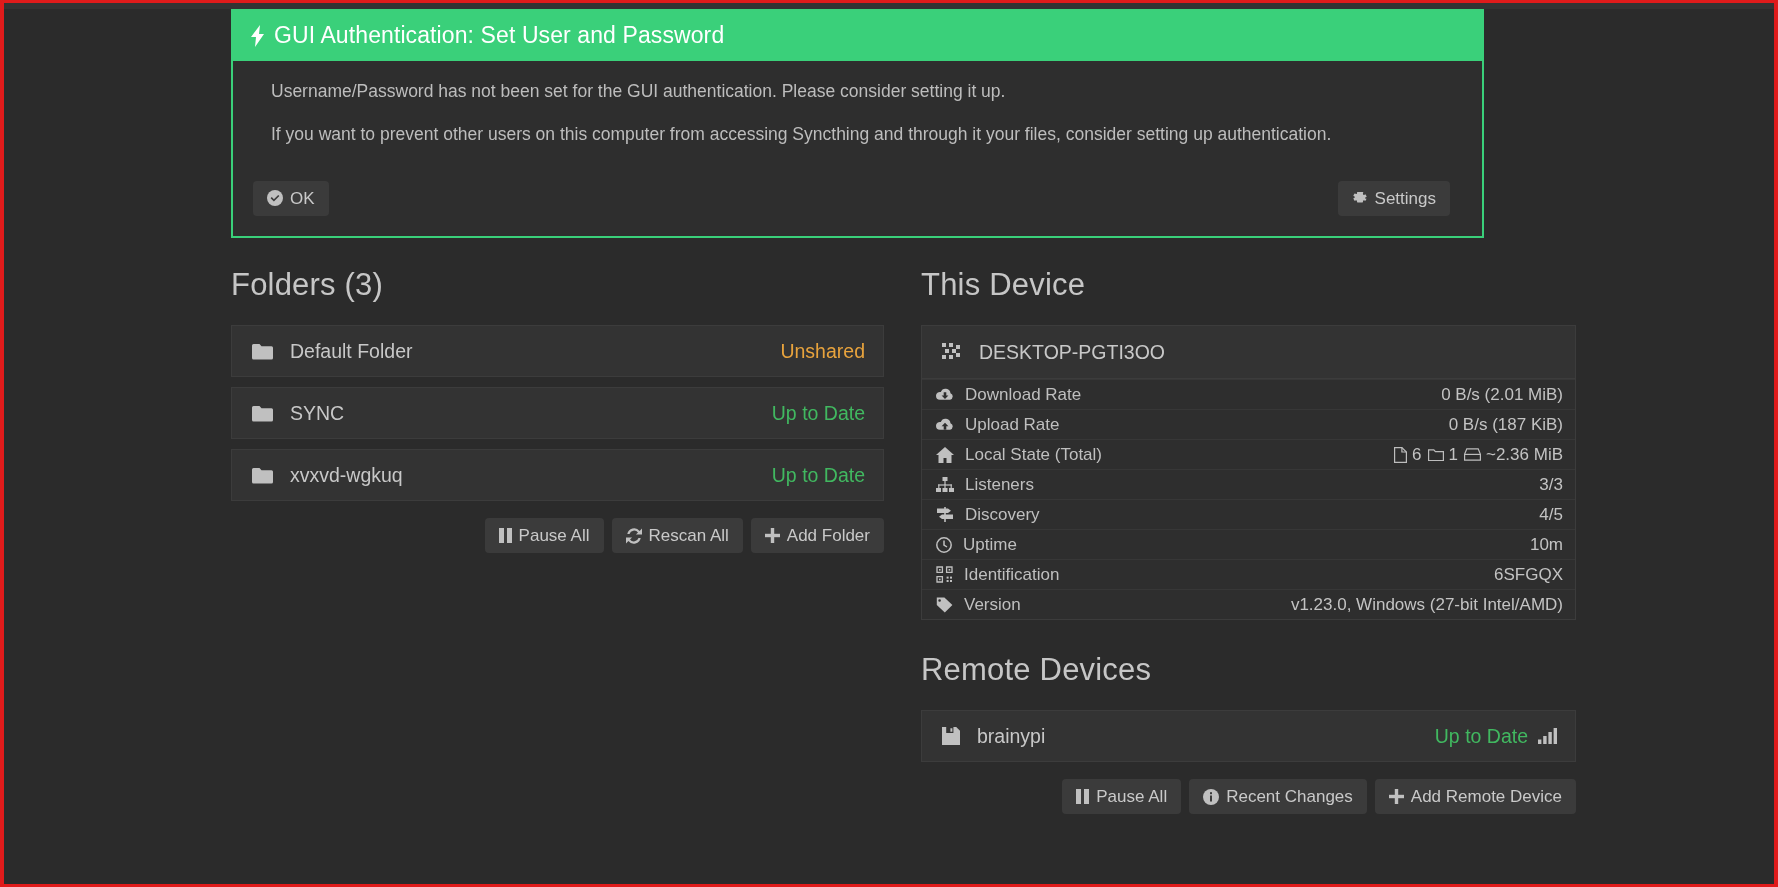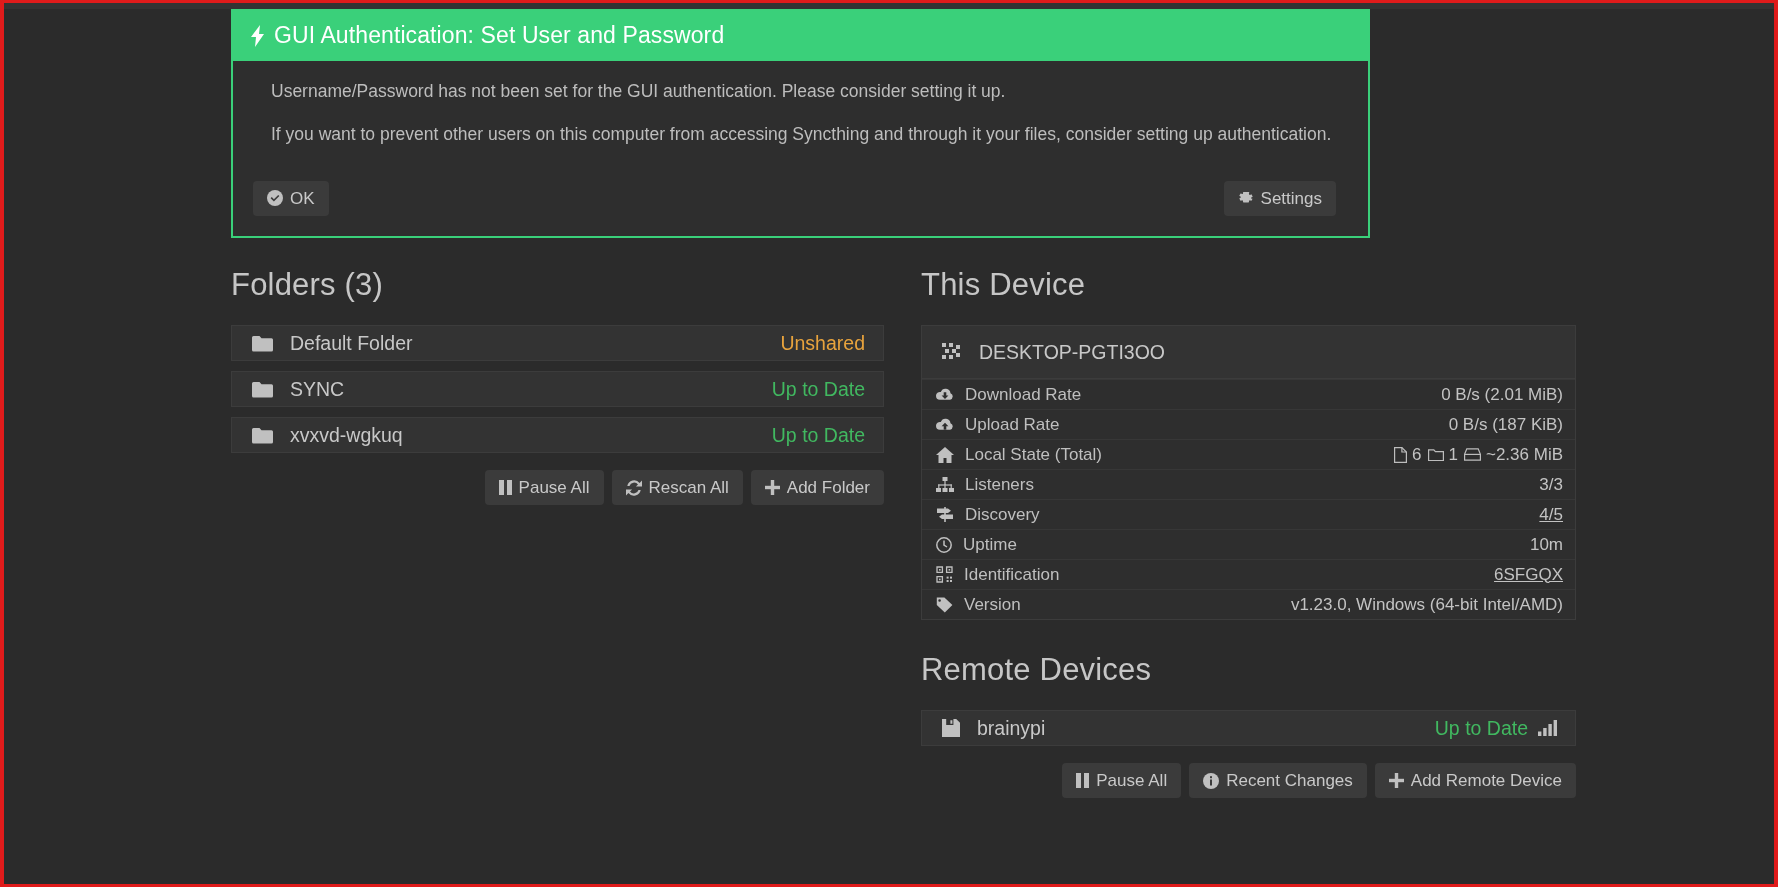--- a/index.html
+++ b/index.html
@@ -33,21 +33,21 @@
     position: absolute;
     left: 0; top: 6px;
     width: 1770px;
   }
 
   
   .alert {
     position: absolute;
     left: 227px;
     top: 0px;
-    width: 1139px;
+    width: 1253px;
     border: 2px solid #3ad07a;
     box-sizing: border-box;
     background: #2e2e2e;
   }
   .alert-head {
     background: #3ad07a;
     color: #ffffff;
     font-size: 23px;
     padding: 11px 0 12px 18px;
     letter-spacing: .1px;
@@ -109,21 +109,21 @@
 
   .panel { margin-bottom: 0; }
   .row-card {
     background: #333333;
     border: 1px solid #3c3c3c;
     box-sizing: border-box;
     display: flex;
     align-items: center;
     justify-content: space-between;
     padding: 0 18px 0 20px;
-    height: 36px;
+    height: 52px;
     margin-bottom: 10px;
   }
   .row-card .left {
     display: flex;
     align-items: center;
     gap: 17px;
     color: #c8c8c8;
     font-size: 19.5px;
   }
   .row-card .right {
@@ -167,21 +167,21 @@
     height: 29px;
     padding: 0 12px 0 14px;
     font-size: 17px;
     color: #bfbfbf;
     border-top: 1px solid #373737;
   }
   .stat-row:first-child { border-top: none; }
   .stat-row .lbl { display: flex; align-items: center; gap: 11px; }
   .stat-row .val { color: #c3c3c3; display:flex; align-items:center; gap:6px; }
   .val-green { color: #41b860; margin-left: 40px; }
-  .val-blue  { color: #4aa3df; text-decoration: underline; }
+  .val-blue  { color: #4aa3df; }
   .localstate { display: flex; align-items: center; gap: 7px; }
   .localstate .grp { display:flex; align-items:center; gap:5px; }
 
   svg { display: block; }
   .ic { fill: #c0c0c0; }
   .ic-white { fill: #ffffff; }
 </style>
 </head>
 <body>
 
@@ -450,21 +450,21 @@
 
         <div class="stat-row">
           <span class="lbl">
             <span class="glyph">
               <svg width="17" height="16" viewBox="0 0 17 16">
                   <path class="ic" d="M8.4.5H.8v7.6l8 7.4 7.6-7.4ZM3.6 4.8a1.3 1.3 0 1 1 0-2.6 1.3 1.3 0 0 1 0 2.6Z"></path>
                 </svg>
             </span>
             <span>Version</span>
           </span>
-          <span class="val">v1.23.0, Windows (64-bit Intel/AMD)</span>
+          <span class="val">v1.23.0, Windows (27-bit Intel/AMD)</span>
         </div>
       </div>
 
       <h2 class="section" style="margin-top:32px;">Remote Devices</h2>
 
       <div class="panel">
         <div class="row-card">
           <div class="left">
             <span class="glyph">
               <svg width="18" height="18" viewBox="0 0 18 18">

